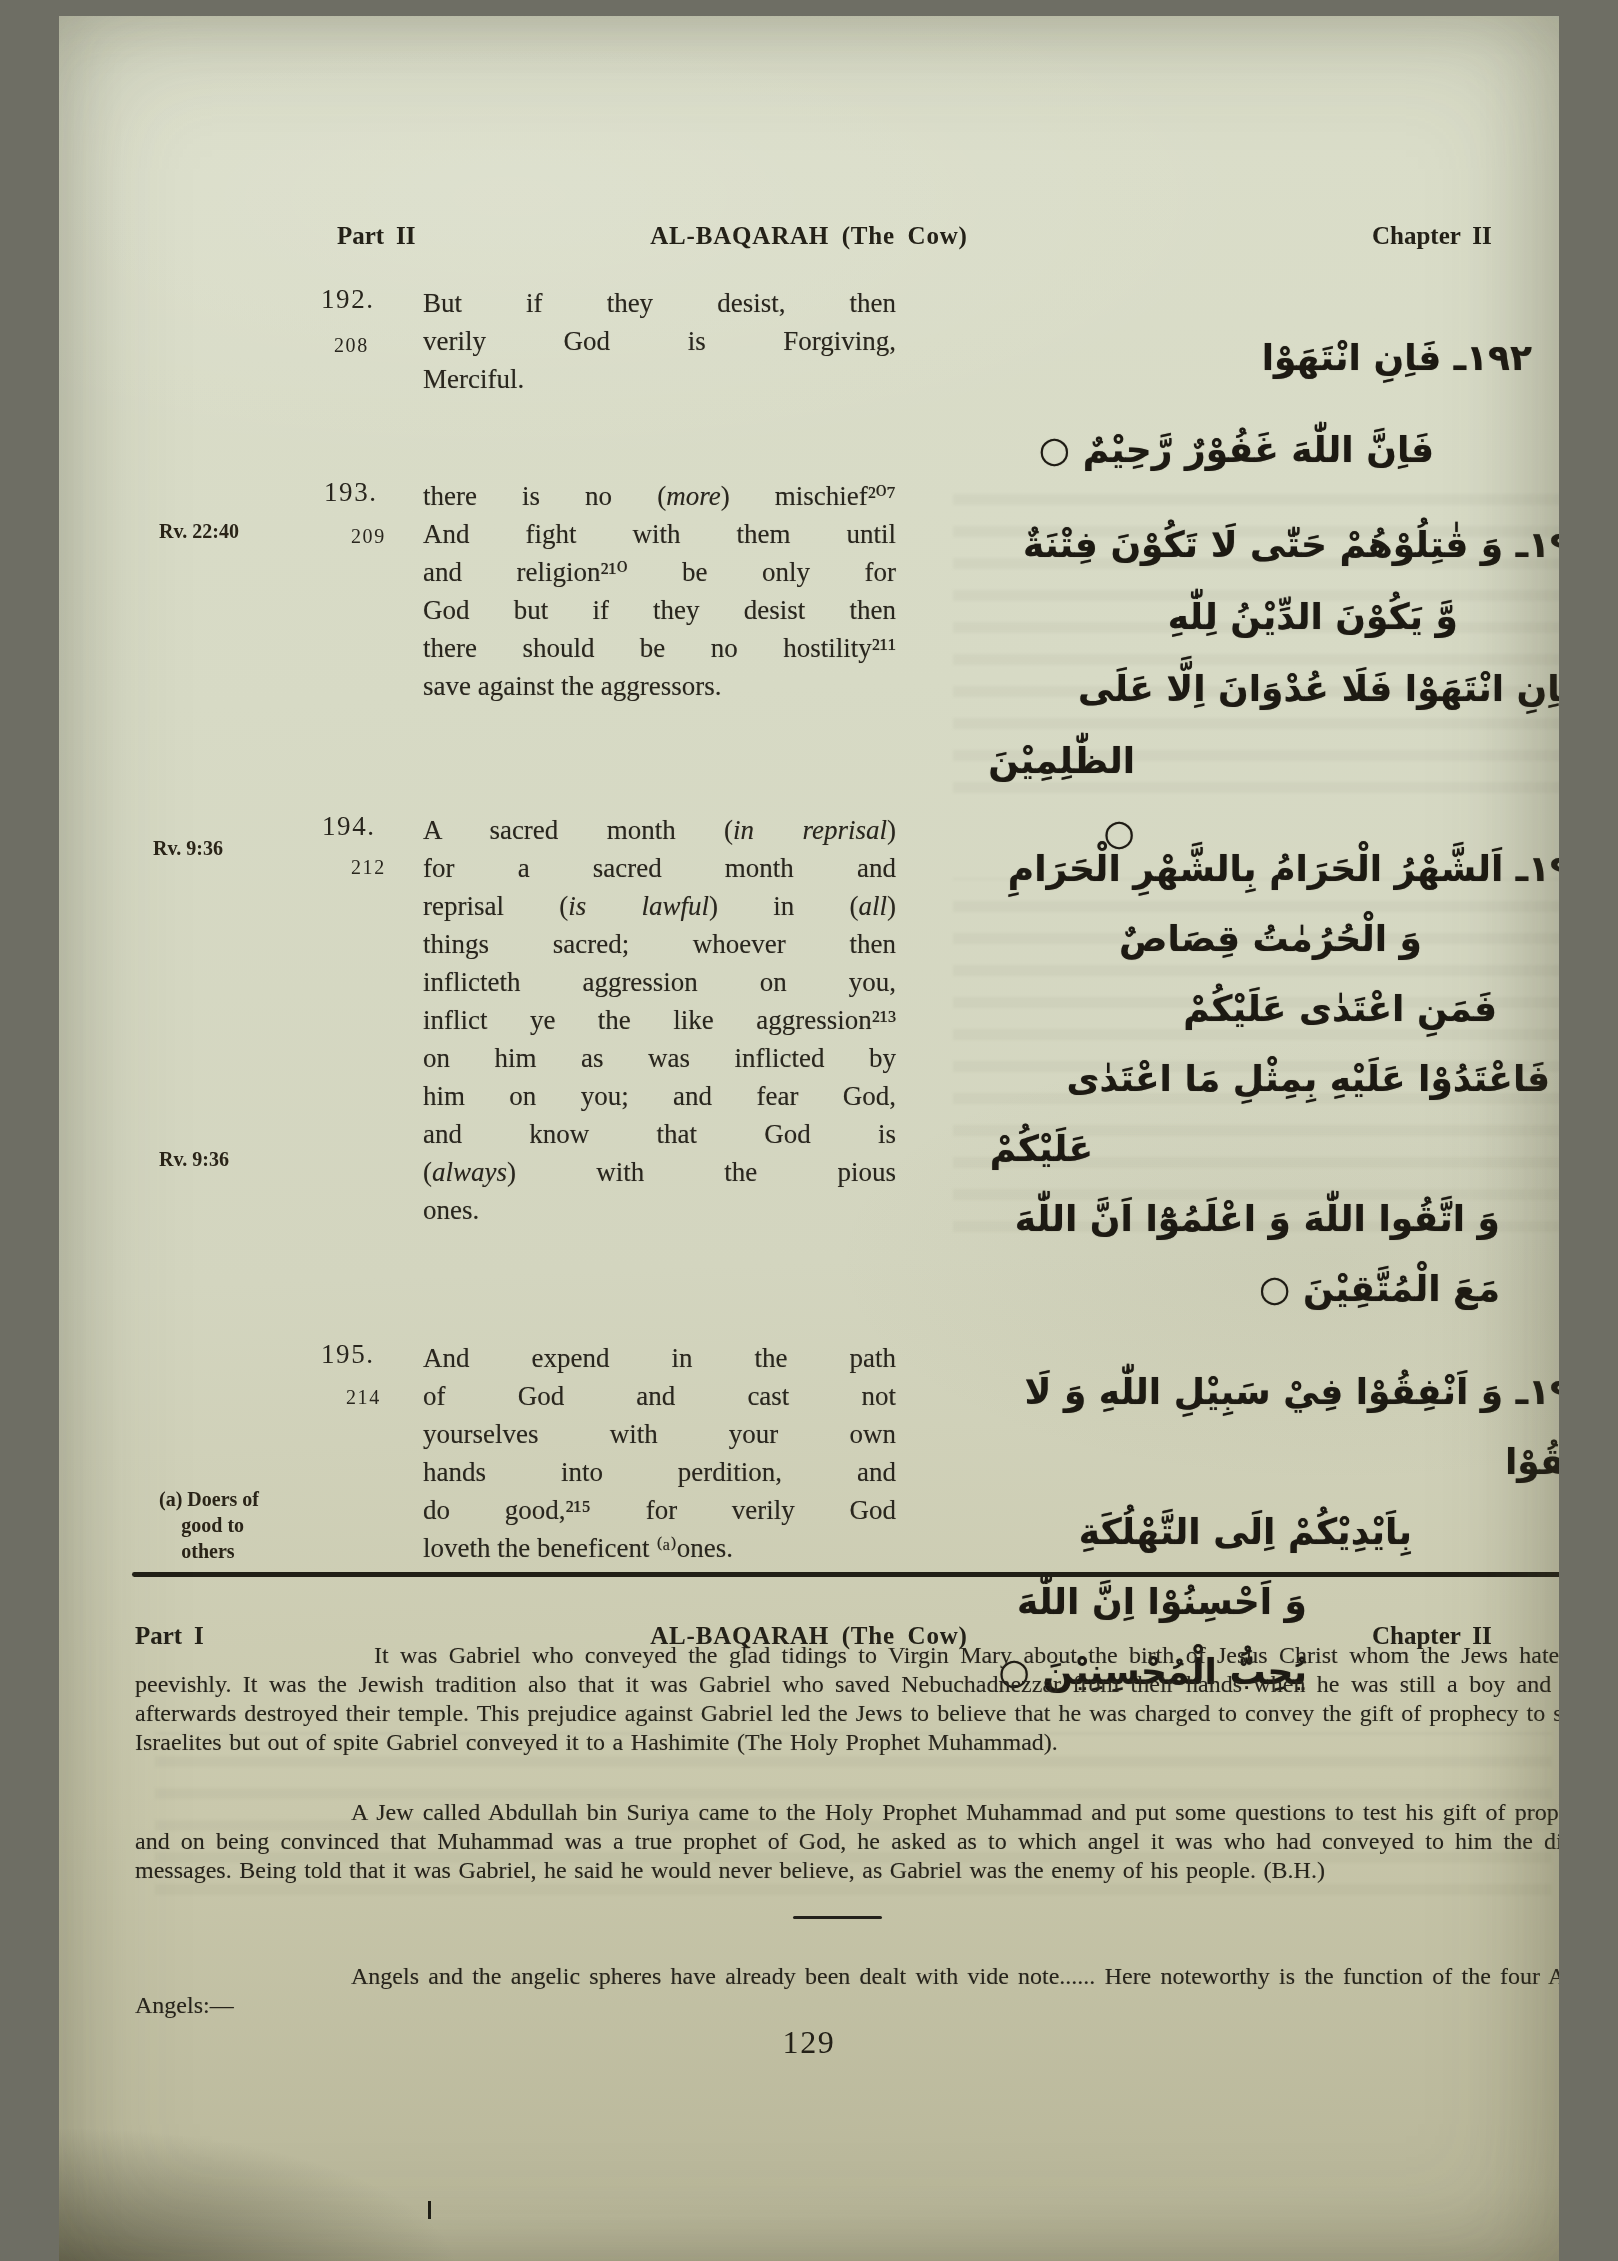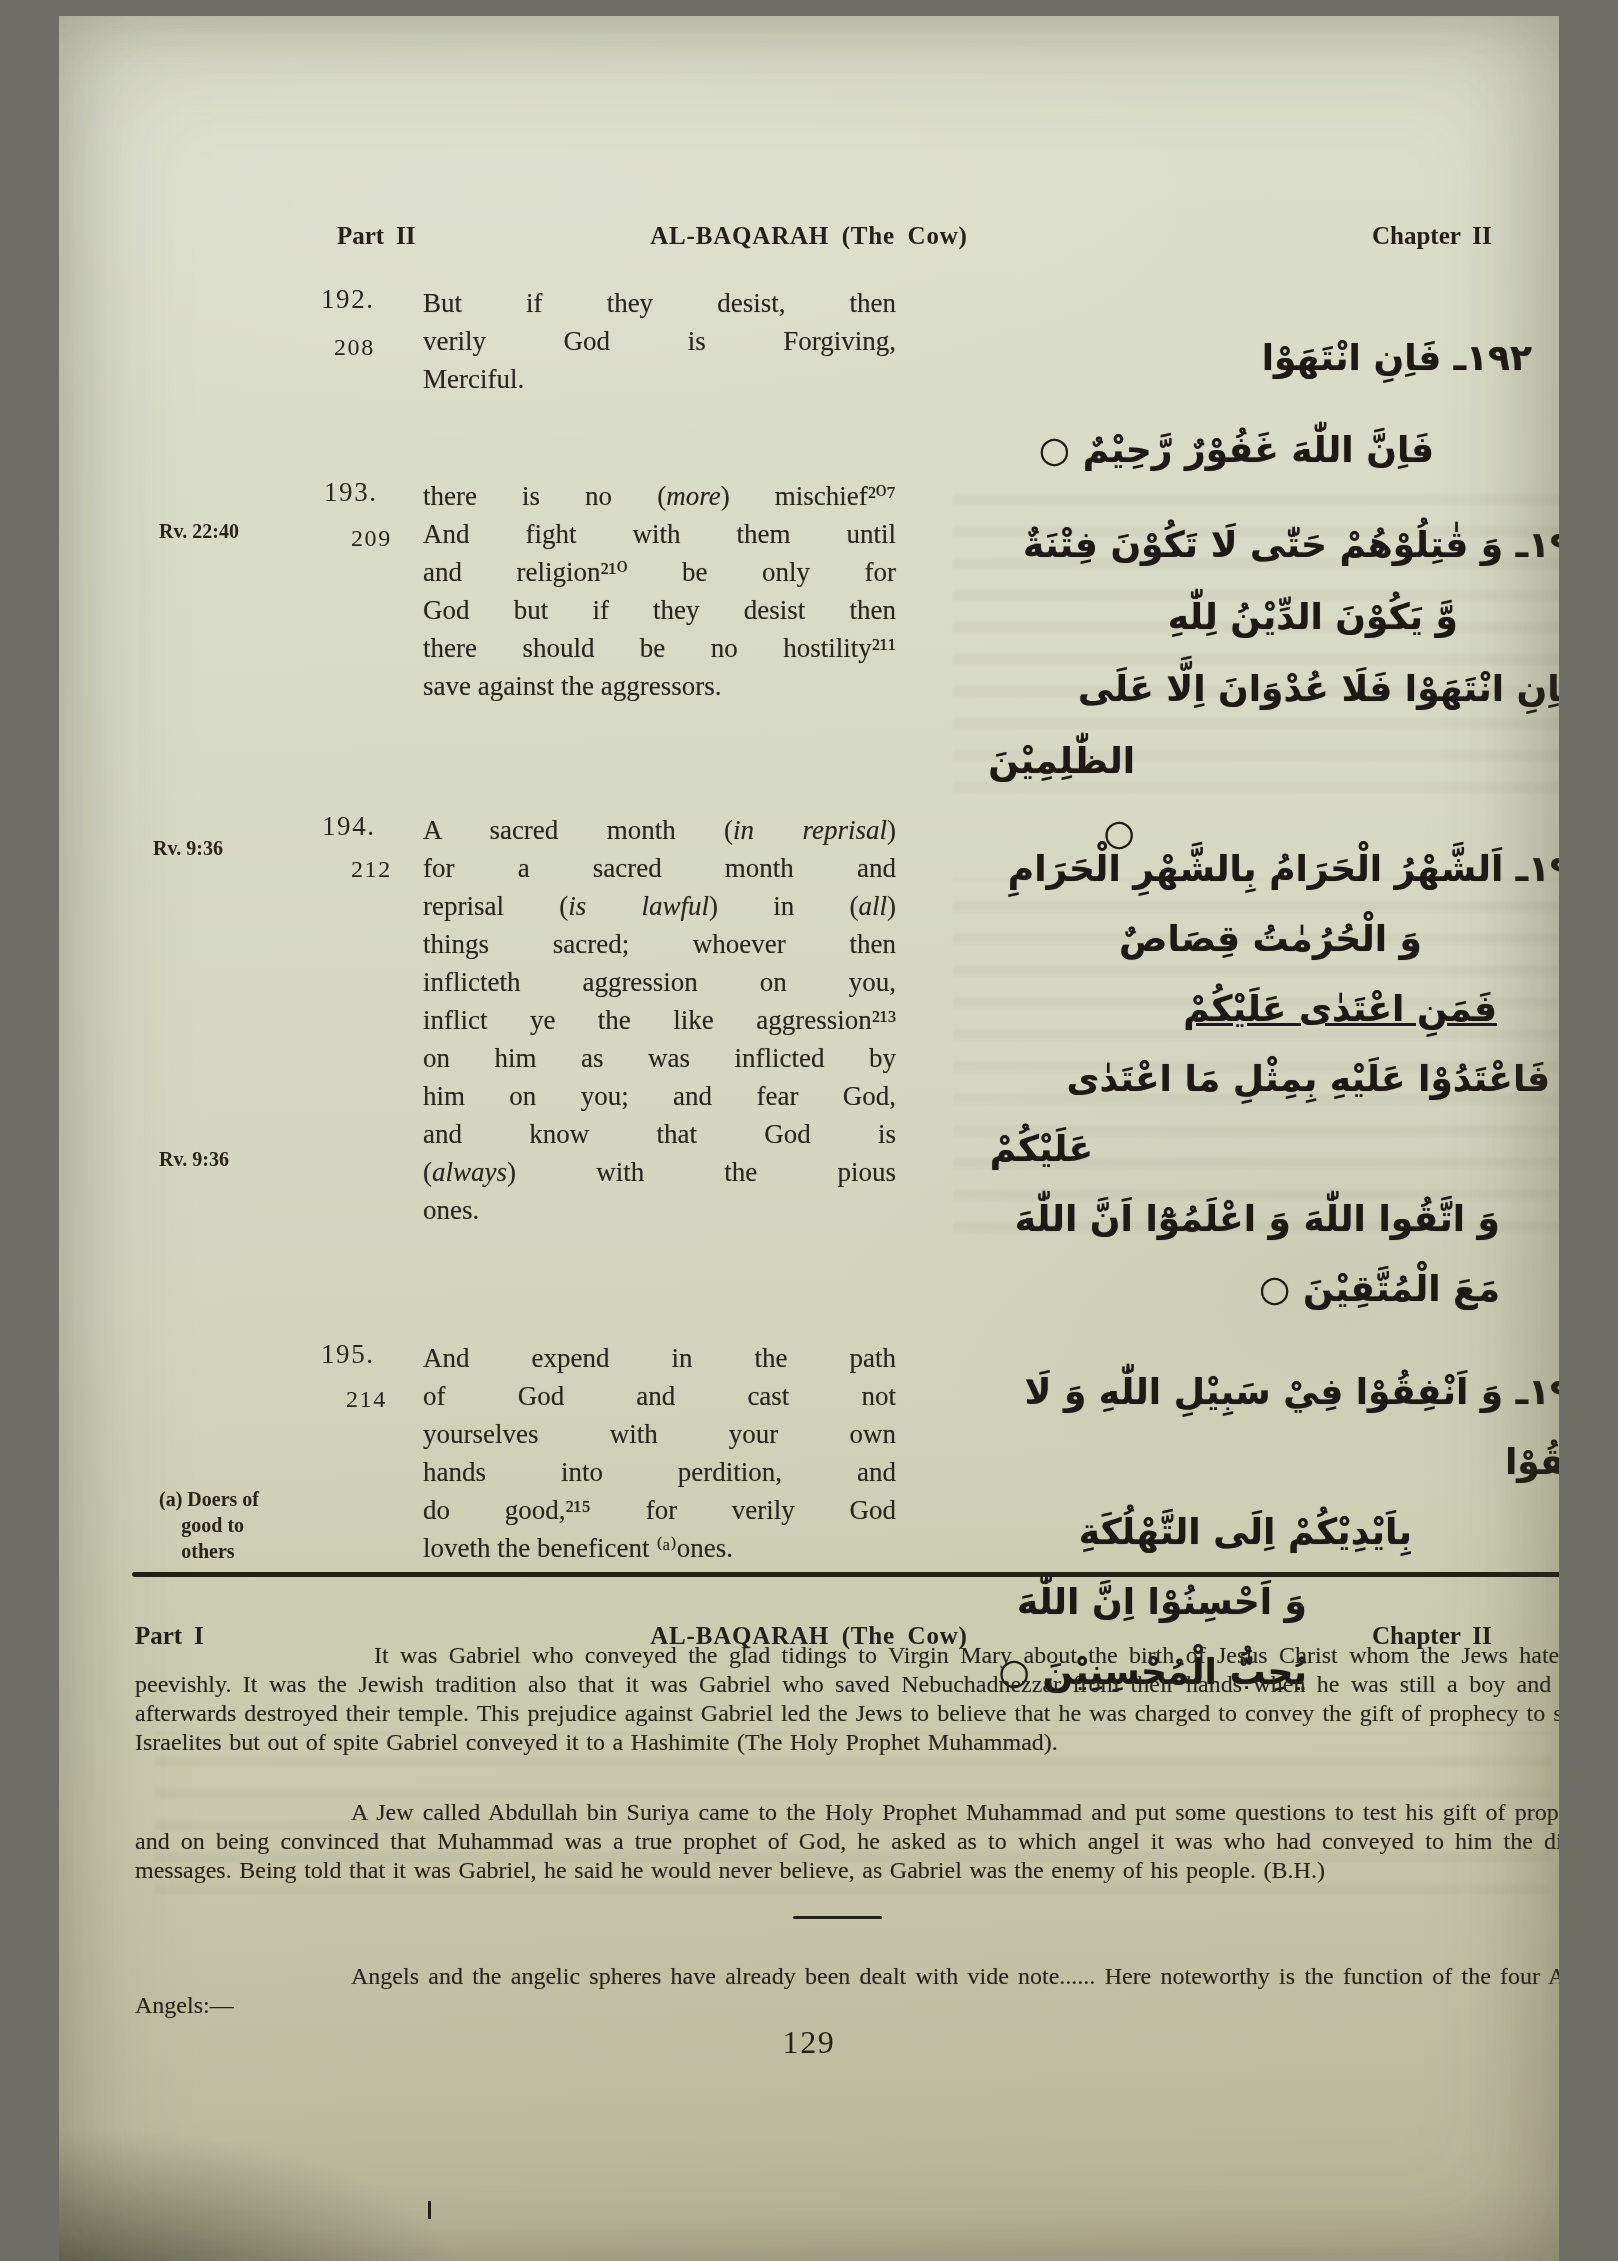--- a/index.html
+++ b/index.html
@@ -27,21 +27,21 @@
     background:repeating-linear-gradient(0deg, transparent 0 21px, rgba(105,110,85,.11) 21px 32px);}
 
   
   .hdr{position:absolute;left:0;right:0;height:35px;font-weight:bold;font-size:25px;word-spacing:5.6px;color:#242118;}
   .hdr .h-left{position:absolute;top:0;}
   .hdr .h-center{position:absolute;left:0;right:0;text-align:center;top:0;letter-spacing:0.8px;}
   .hdr .h-right{position:absolute;top:0;}
 
   
   .vnum{position:absolute;font-size:27px;letter-spacing:1.6px;}
-  .fnref{position:absolute;font-size:24px;letter-spacing:1.6px;}
+  .fnref{position:absolute;font-size:20px;letter-spacing:1.6px;}
   .english{position:absolute;width:473px;}
   .english .line{font-size:27px;line-height:38px;height:38px;text-align:justify;text-align-last:justify;white-space:nowrap;
     text-shadow:0 0 0.8px rgba(45,40,28,.35);}
   .english .line.last{text-align-last:left;}
   .english .line i{font-style:italic;}
 
   
   .margin-note{position:absolute;font-weight:bold;font-size:20px;color:#2a2418;}
   .margin-note .line{line-height:26px;height:26px;text-align:left;text-align-last:left;}
   .margin-note .line:nth-child(2),.margin-note .line:nth-child(3){padding-left:22.3px;}
@@ -53,21 +53,21 @@
   #ar192 .line{line-height:92px;}
   #ar193 .line{line-height:72px;}
   #ar194 .line{line-height:70px;}
   #ar195 .line{line-height:70px;}
   #ar192 .line:nth-child(1){margin-right:62px;}
   #ar192 .line:nth-child(2){margin-right:160px;}
   #ar193 .line:nth-child(2){margin-right:136px;}
   #ar193 .line:nth-child(3){margin-right:9.6px;}
   #ar193 .line:nth-child(4){margin-right:459px;}
   #ar194 .line:nth-child(2){margin-right:172px;}
-  #ar194 .line:nth-child(3){margin-right:97px;text-decoration:underline;}
+  #ar194 .line:nth-child(3){margin-right:97px;}
   #ar194 .line:nth-child(4){margin-right:44px;}
   #ar194 .line:nth-child(5){margin-right:501px;}
   #ar194 .line:nth-child(6){margin-right:94px;}
   #ar195 .line:nth-child(2){margin-right:182px;}
   #ar195 .line:nth-child(3){margin-right:287px;}
 
   
   .rule{position:absolute;left:73px;top:1556px;width:1473px;height:4.8px;background:#211f16;border-radius:2.4px;}
   .footnote{position:absolute;left:76px;width:1469px;font-size:24px;line-height:29px;text-align:justify;
     word-spacing:1.6px;color:#27241c;text-shadow:0 0 0.8px rgba(45,40,28,.3);}

